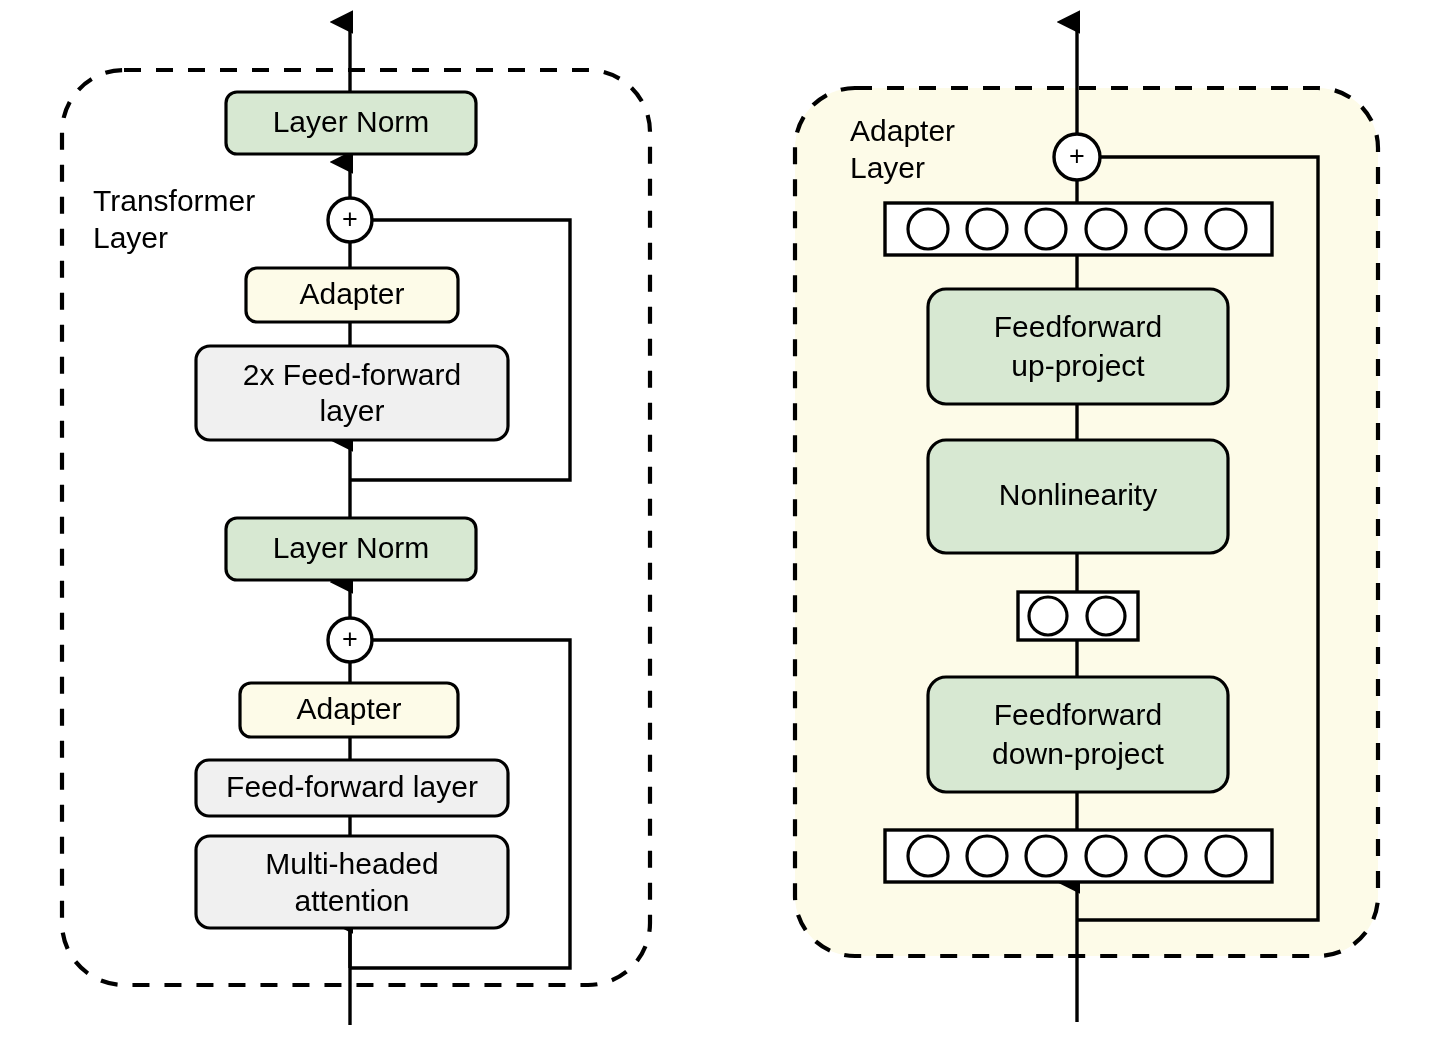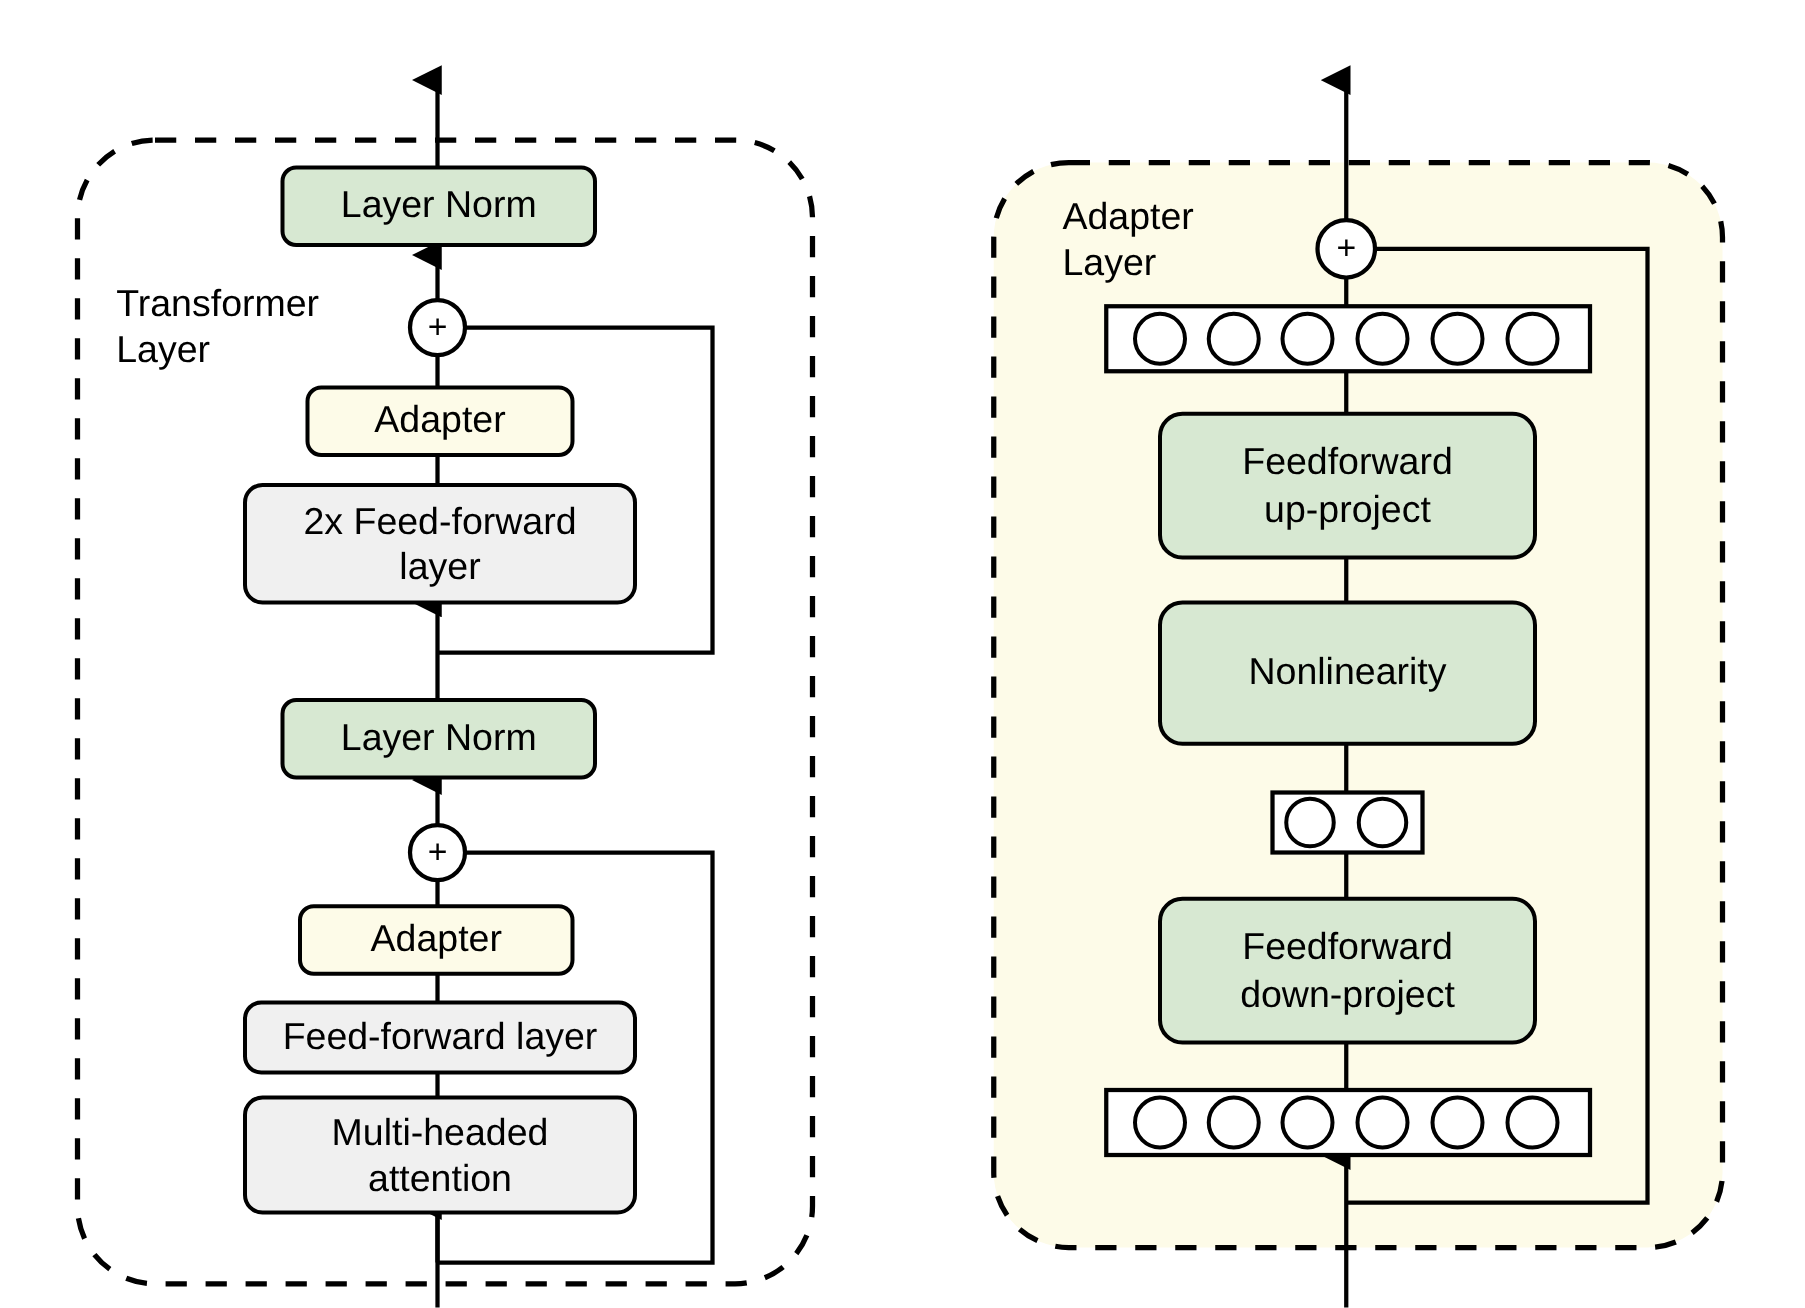--- a/index.html
+++ b/index.html
@@ -10,21 +10,20 @@
   body {
     width: 1444px;
     height: 1046px;
     font-family: "Liberation Sans", sans-serif;
     overflow: hidden;
   }
   #diagram-root {
     position: relative;
     width: 1444px;
     height: 748px;
-    margin-top: 42px;
   }
   svg#figure {
     display: block;
     width: 1444px;
     height: 1046px;
   }
   .node-box {
     stroke: #000000;
     stroke-width: 3.2;
   }

